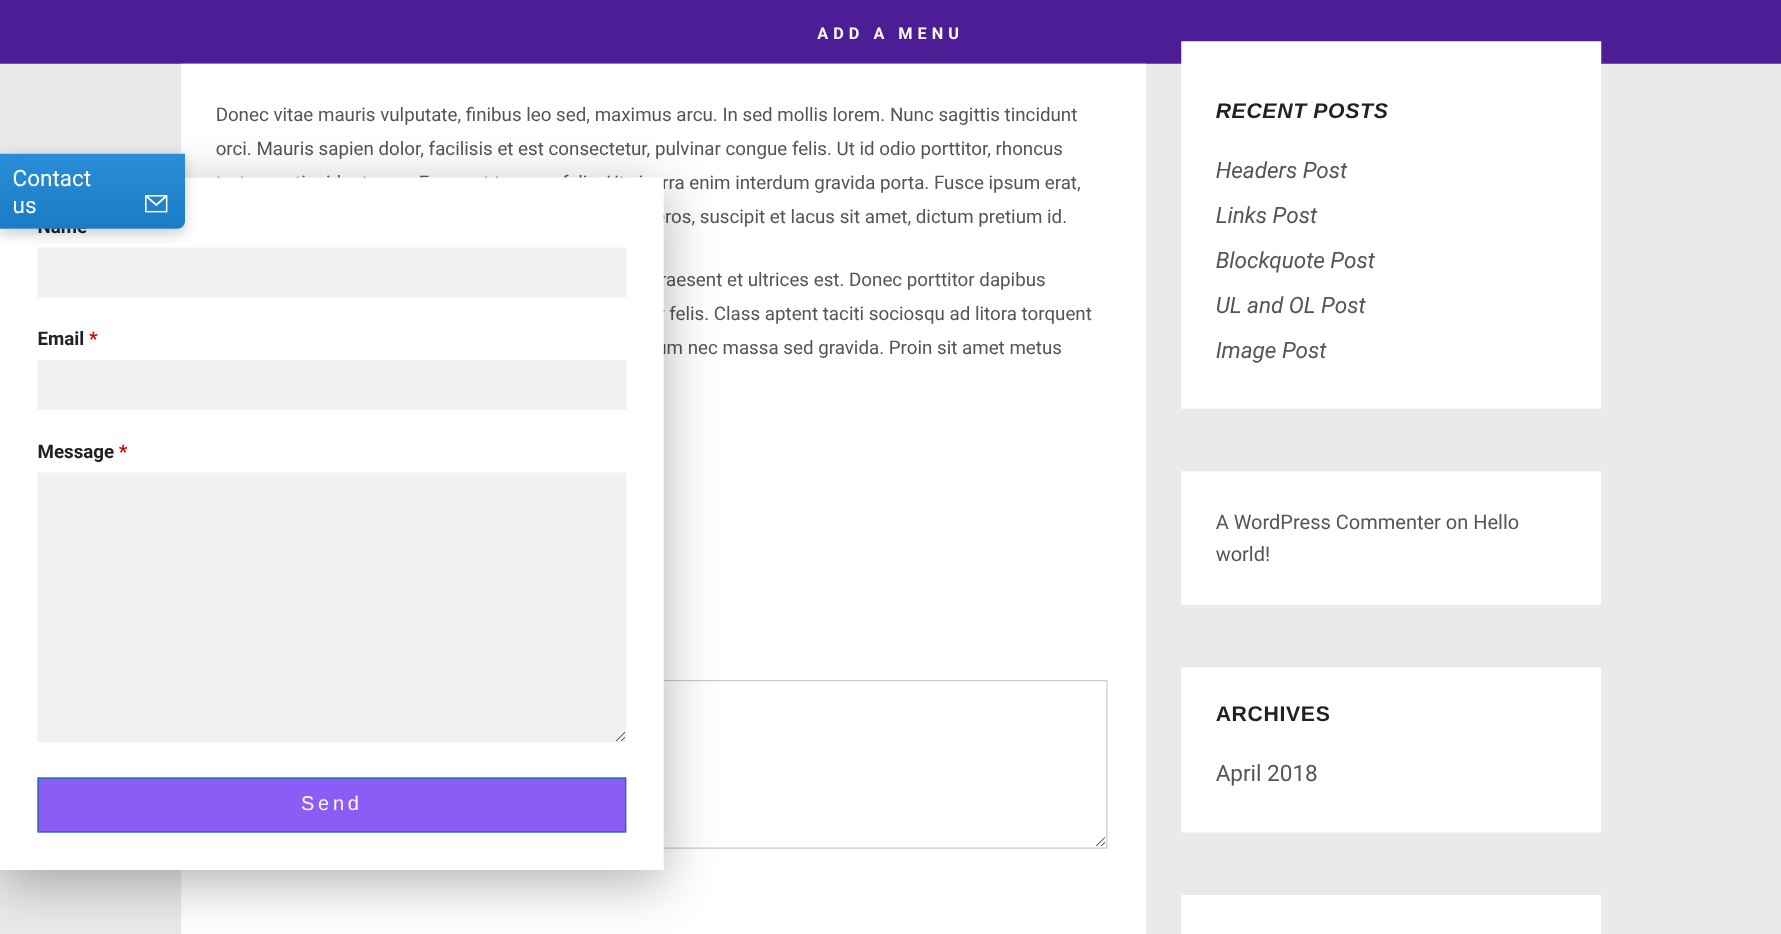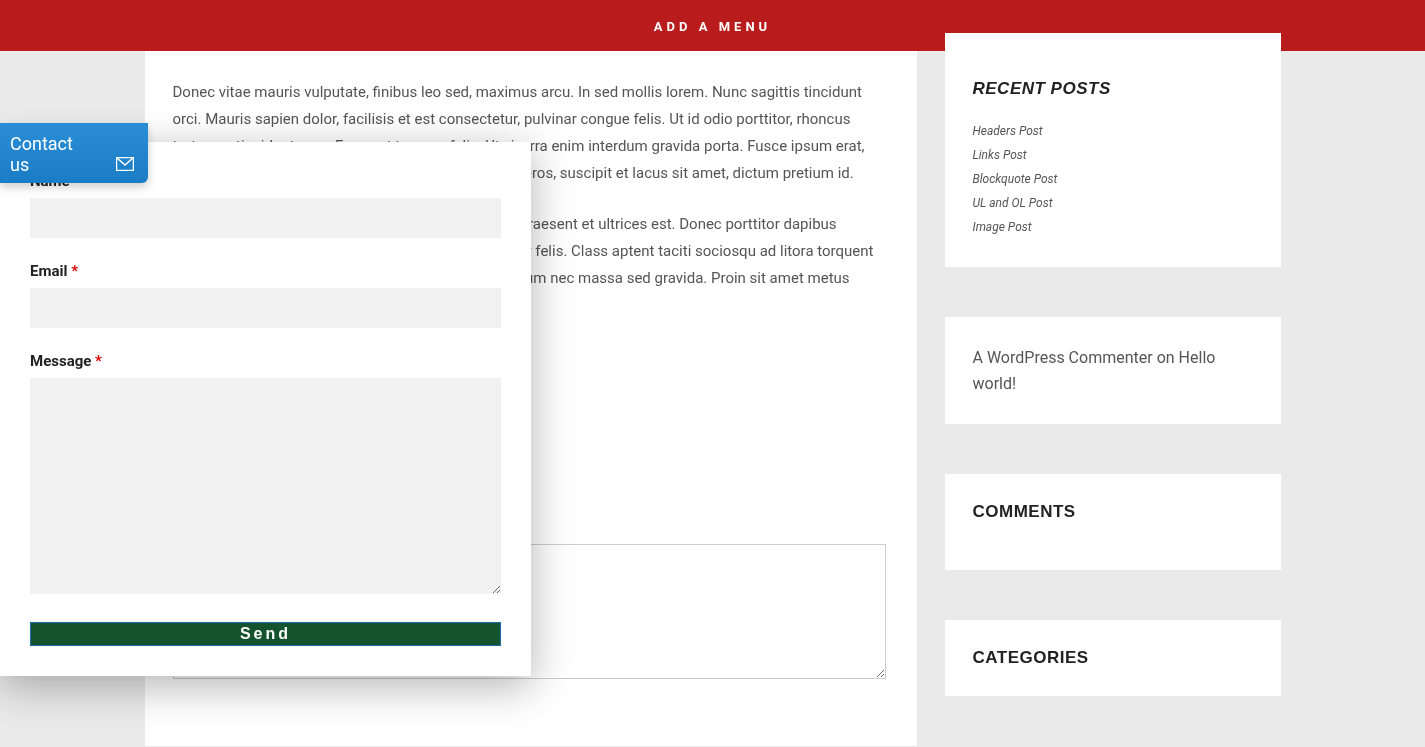--- a/index.html
+++ b/index.html
@@ -1,49 +1,49 @@
 <!DOCTYPE html>
 <html><head>
   <meta charset="utf-8">
   <style>
     * { margin: 0; padding: 0; box-sizing: border-box; }
     body { font-family: -apple-system, BlinkMacSystemFont, "Segoe UI", Roboto, Helvetica, Arial, sans-serif; background: #eaeaea; color: #333; }
     
-    .top-nav { background: #b91c1c; padding: 16px 0; text-align: center; }
+    .top-nav { background: #4c1d95; padding: 16px 0; text-align: center; }
     .top-nav a { color: #fff; font-weight: 700; font-size: 13px; letter-spacing: 4px; text-decoration: none; }
     
     .page-wrap { display: flex; justify-content: center; padding: 0 20px; gap: 28px; }
     
     .main-col { width: 772px; background: #fff; padding: 28px; }
     .main-col p { color: #555; font-size: 15px; line-height: 1.8; margin-bottom: 24px; }
     
     .comment-area { margin-top: 60px; }
     .comment-area textarea { width: 713px; min-height: 135px; border: 1px solid #ccc; padding: 10px; font-family: inherit; font-size: 14px; resize: both; }
     
     .sidebar-col { width: 336px; }
     .widget { background: #fff; margin-bottom: 50px; padding: 28px; }
     .widget h3 { font-size: 17px; font-weight: 800; letter-spacing: 0.5px; color: #222; margin-bottom: 20px; font-family: -apple-system, "Segoe UI", sans-serif; }
     .widget ul { list-style: none; }
-    .widget li { color: #555; font-size: 12px; line-height: 2; }
+    .widget li { color: #555; font-size: 18px; line-height: 2; }
     .widget li a { color: #555; text-decoration: none; }
     .widget .comment-text { color: #555; font-size: 16px; line-height: 1.6; }
     .widget .comment-text a { color: #555; text-decoration: none; }
     .widget .comment-text .on-sep { color: #555; }
     
     
     .contact-tab { position: fixed; top: 123px; left: 0; background: linear-gradient(to bottom, #2a8ed6 0%, #1a7cc5 100%); color: #fff; padding: 10px 14px 8px 10px; border-radius: 0 0 6px 0; font-size: 18px; z-index: 100; display: flex; align-items: flex-end; gap: 40px; width: 148px; justify-content: space-between; cursor: pointer; box-shadow: 0 4px 10px rgba(0,0,0,0.2); }
     .contact-tab .icon { font-size: 18px; }
     
     
     .contact-popup { position: fixed; top: 142px; left: 0; width: 531px; background: #fff; padding: 30px; z-index: 99; box-shadow: 0 10px 40px rgba(0,0,0,0.3); }
     .contact-popup label { display: block; font-weight: 700; font-size: 15px; color: #222; margin-bottom: 8px; }
     .contact-popup .required { color: #d90000; }
     .contact-popup input[type="text"], .contact-popup input[type="email"] { width: 100%; height: 40px; border: none; background: #f1f1f1; padding: 0 10px; font-size: 14px; margin-bottom: 24px; }
     .contact-popup textarea { width: 100%; height: 216px; border: none; background: #f1f1f1; padding: 10px; font-size: 14px; resize: both; margin-bottom: 24px; font-family: inherit; }
-    .contact-popup button { width: 100%; background: #14532d; color: #fff; border: 1px solid #1a6fa8; padding: 2px; font-size: 16px; font-weight: 700; letter-spacing: 3px; cursor: pointer; }
+    .contact-popup button { width: 100%; background: #8b5cf6; color: #fff; border: 1px solid #1a6fa8; padding: 12px; font-size: 16px; font-weight: 400; letter-spacing: 3px; cursor: pointer; }
     
     .field-group { margin-bottom: 0; }
   </style>
 </head>
 <body>
 
 <nav class="top-nav">
   <a href="#">ADD A MENU</a>
 </nav>
 
@@ -69,21 +69,24 @@
       </ul>
     </section>
 
     <section class="widget">
       <div class="comment-text">
         <a href="#">A WordPress Commenter</a><span class="on-sep"> on </span><a href="#">Hello world!</a>
       </div>
     </section>
 
     <section class="widget">
-      <h3>COMMENTS</h3>
+      <h3>ARCHIVES</h3>
+      <ul>
+        <li><a href="#">April 2018</a></li>
+      </ul>
     </section>
 
     <section class="widget" style="padding-bottom:8px;">
       <h3>CATEGORIES</h3>
 
     </section>
   </aside>
 </div>
 
 <div class="contact-tab">

